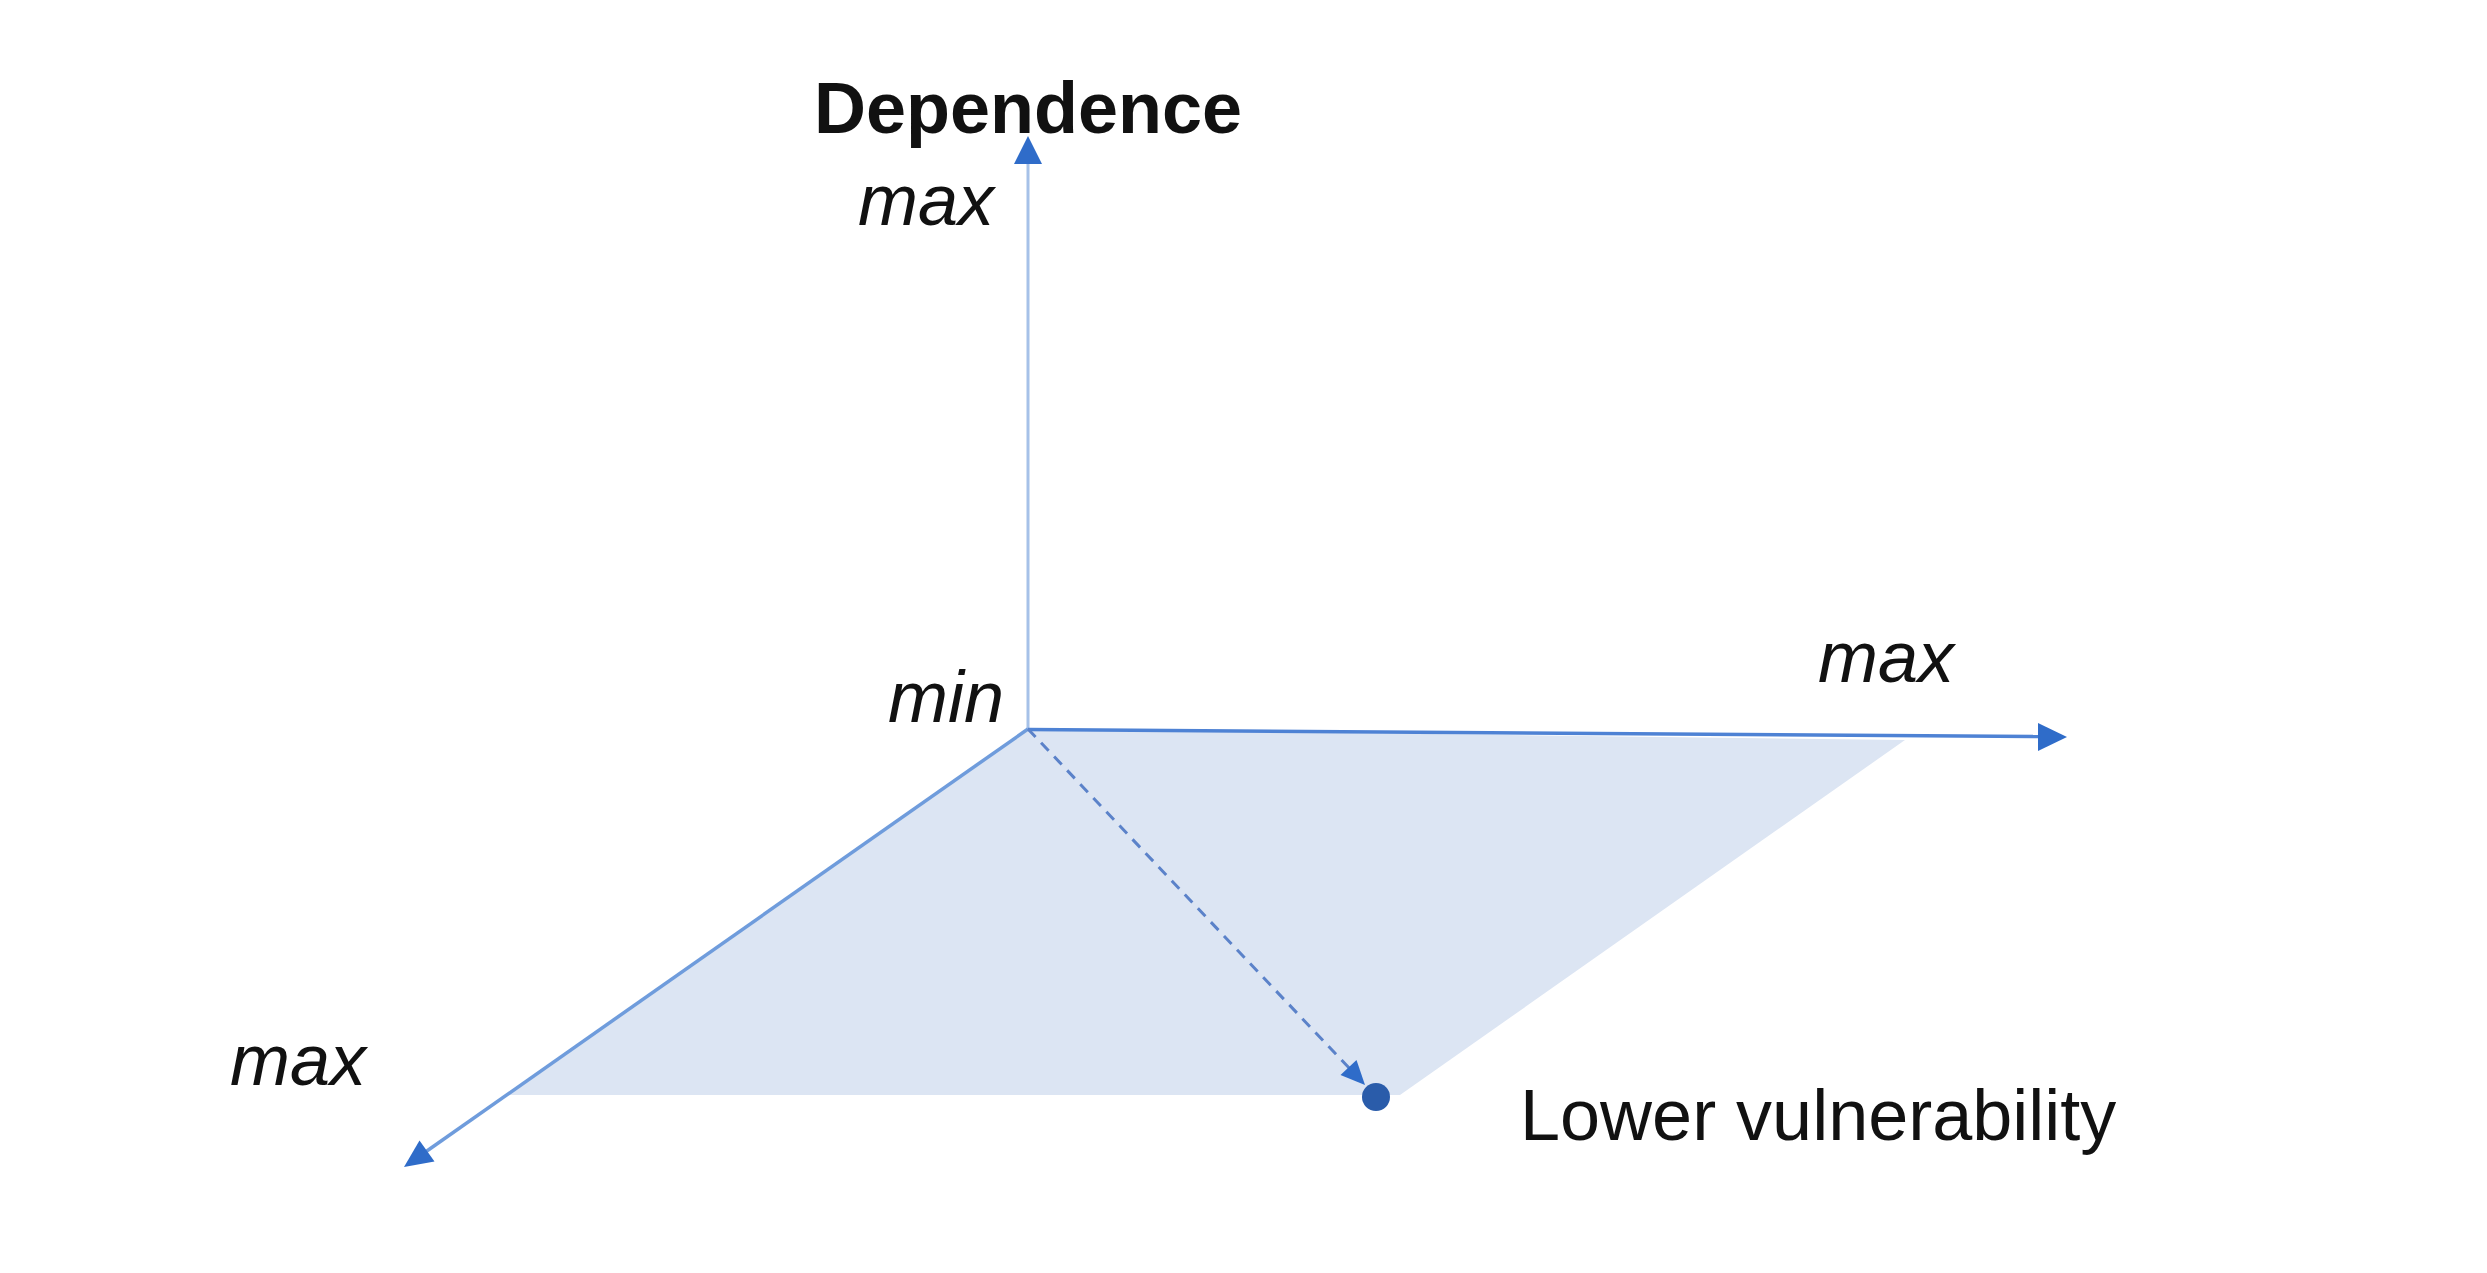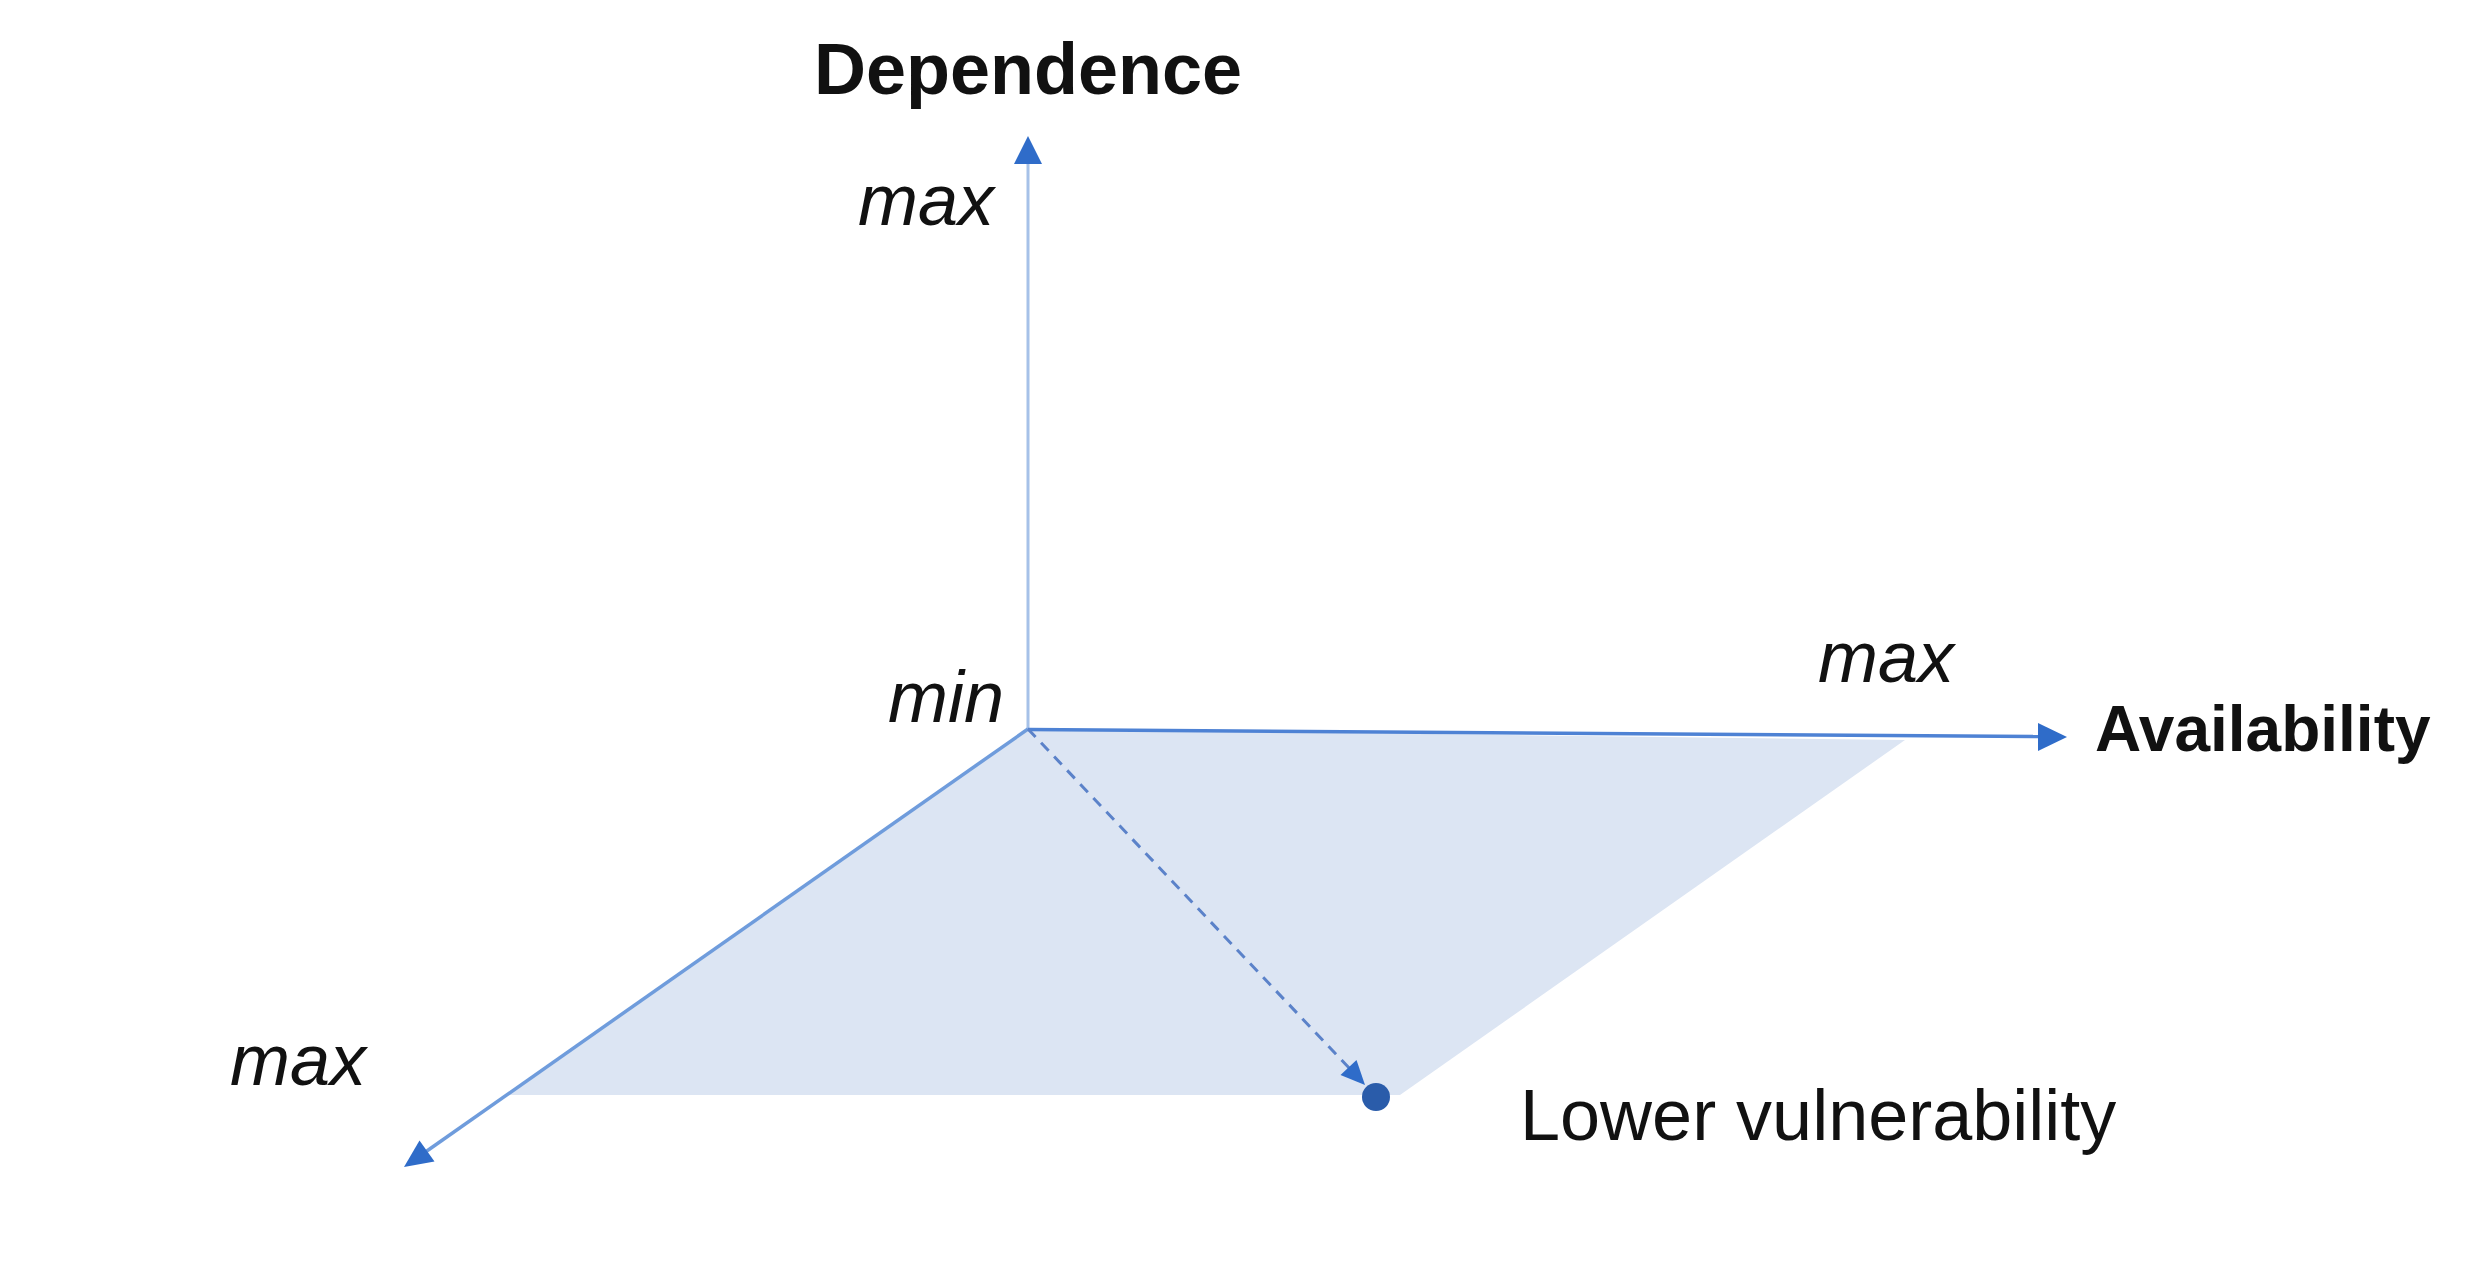--- a/index.html
+++ b/index.html
@@ -24,20 +24,21 @@
   }
   .lbl {
     position: absolute;
     white-space: nowrap;
     color: #111111;
     line-height: 1;
     letter-spacing: 0px;
   }
   .lbl.bold {
     font-weight: bold;
+    margin-top: 39px;
   }
   .axis-title {
     font-size: 72px;
   }
   .minmax {
     font-size: 72px;
     font-weight: normal;
     font-style: italic;
   }
   .annotation {
@@ -82,20 +83,19 @@
   </svg>
 
   <div class="lbl bold axis-title" id="lbl-dependence">Dependence</div>
 
   <div class="lbl minmax" id="lbl-max-top">max</div>
 
   <div class="lbl minmax" id="lbl-min">min</div>
 
   <div class="lbl minmax" id="lbl-max-right">max</div>
 
-  <div class="lbl bold axis-title" id="lbl-availability">Availability</div>
 
   <div class="lbl minmax" id="lbl-max-left">max</div>
 
 
   <div class="lbl annotation" id="lbl-lower-vuln">Lower vulnerability</div>
 
 </div>
 
 </body></html>

